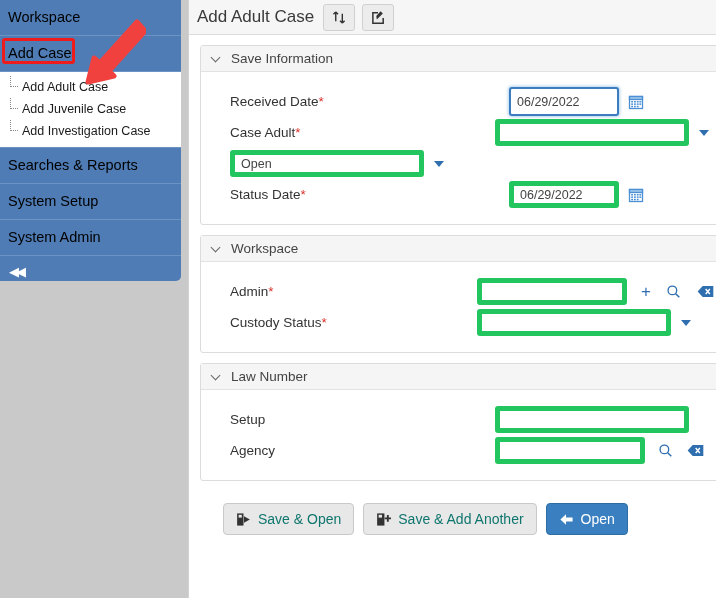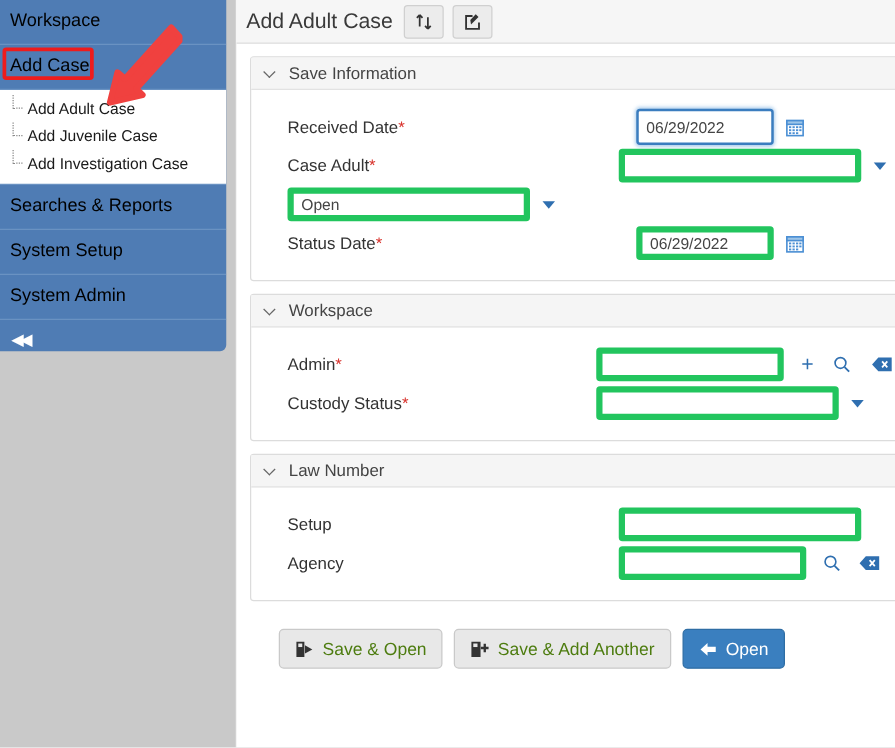--- a/index.html
+++ b/index.html
@@ -239,21 +239,21 @@
     padding: 0 12px;
     margin-right: 9px;
     font-size: 14px;
     cursor: pointer;
     white-space: nowrap;
     box-sizing: border-box;
   }
   .btn-grey {
     background: #e8e8e8;
     border: 1px solid #c9c9c9;
-    color: #4d7c0f;
+    color: #0f766e;
   }
   .btn-blue {
     background: #3a7fbf;
     border: 1px solid #2e6da4;
     color: #ffffff;
   }
   .btn .bi { margin-right: 7px; display:inline-flex; align-items:center; }
 </style>
 </head>
 <body>

